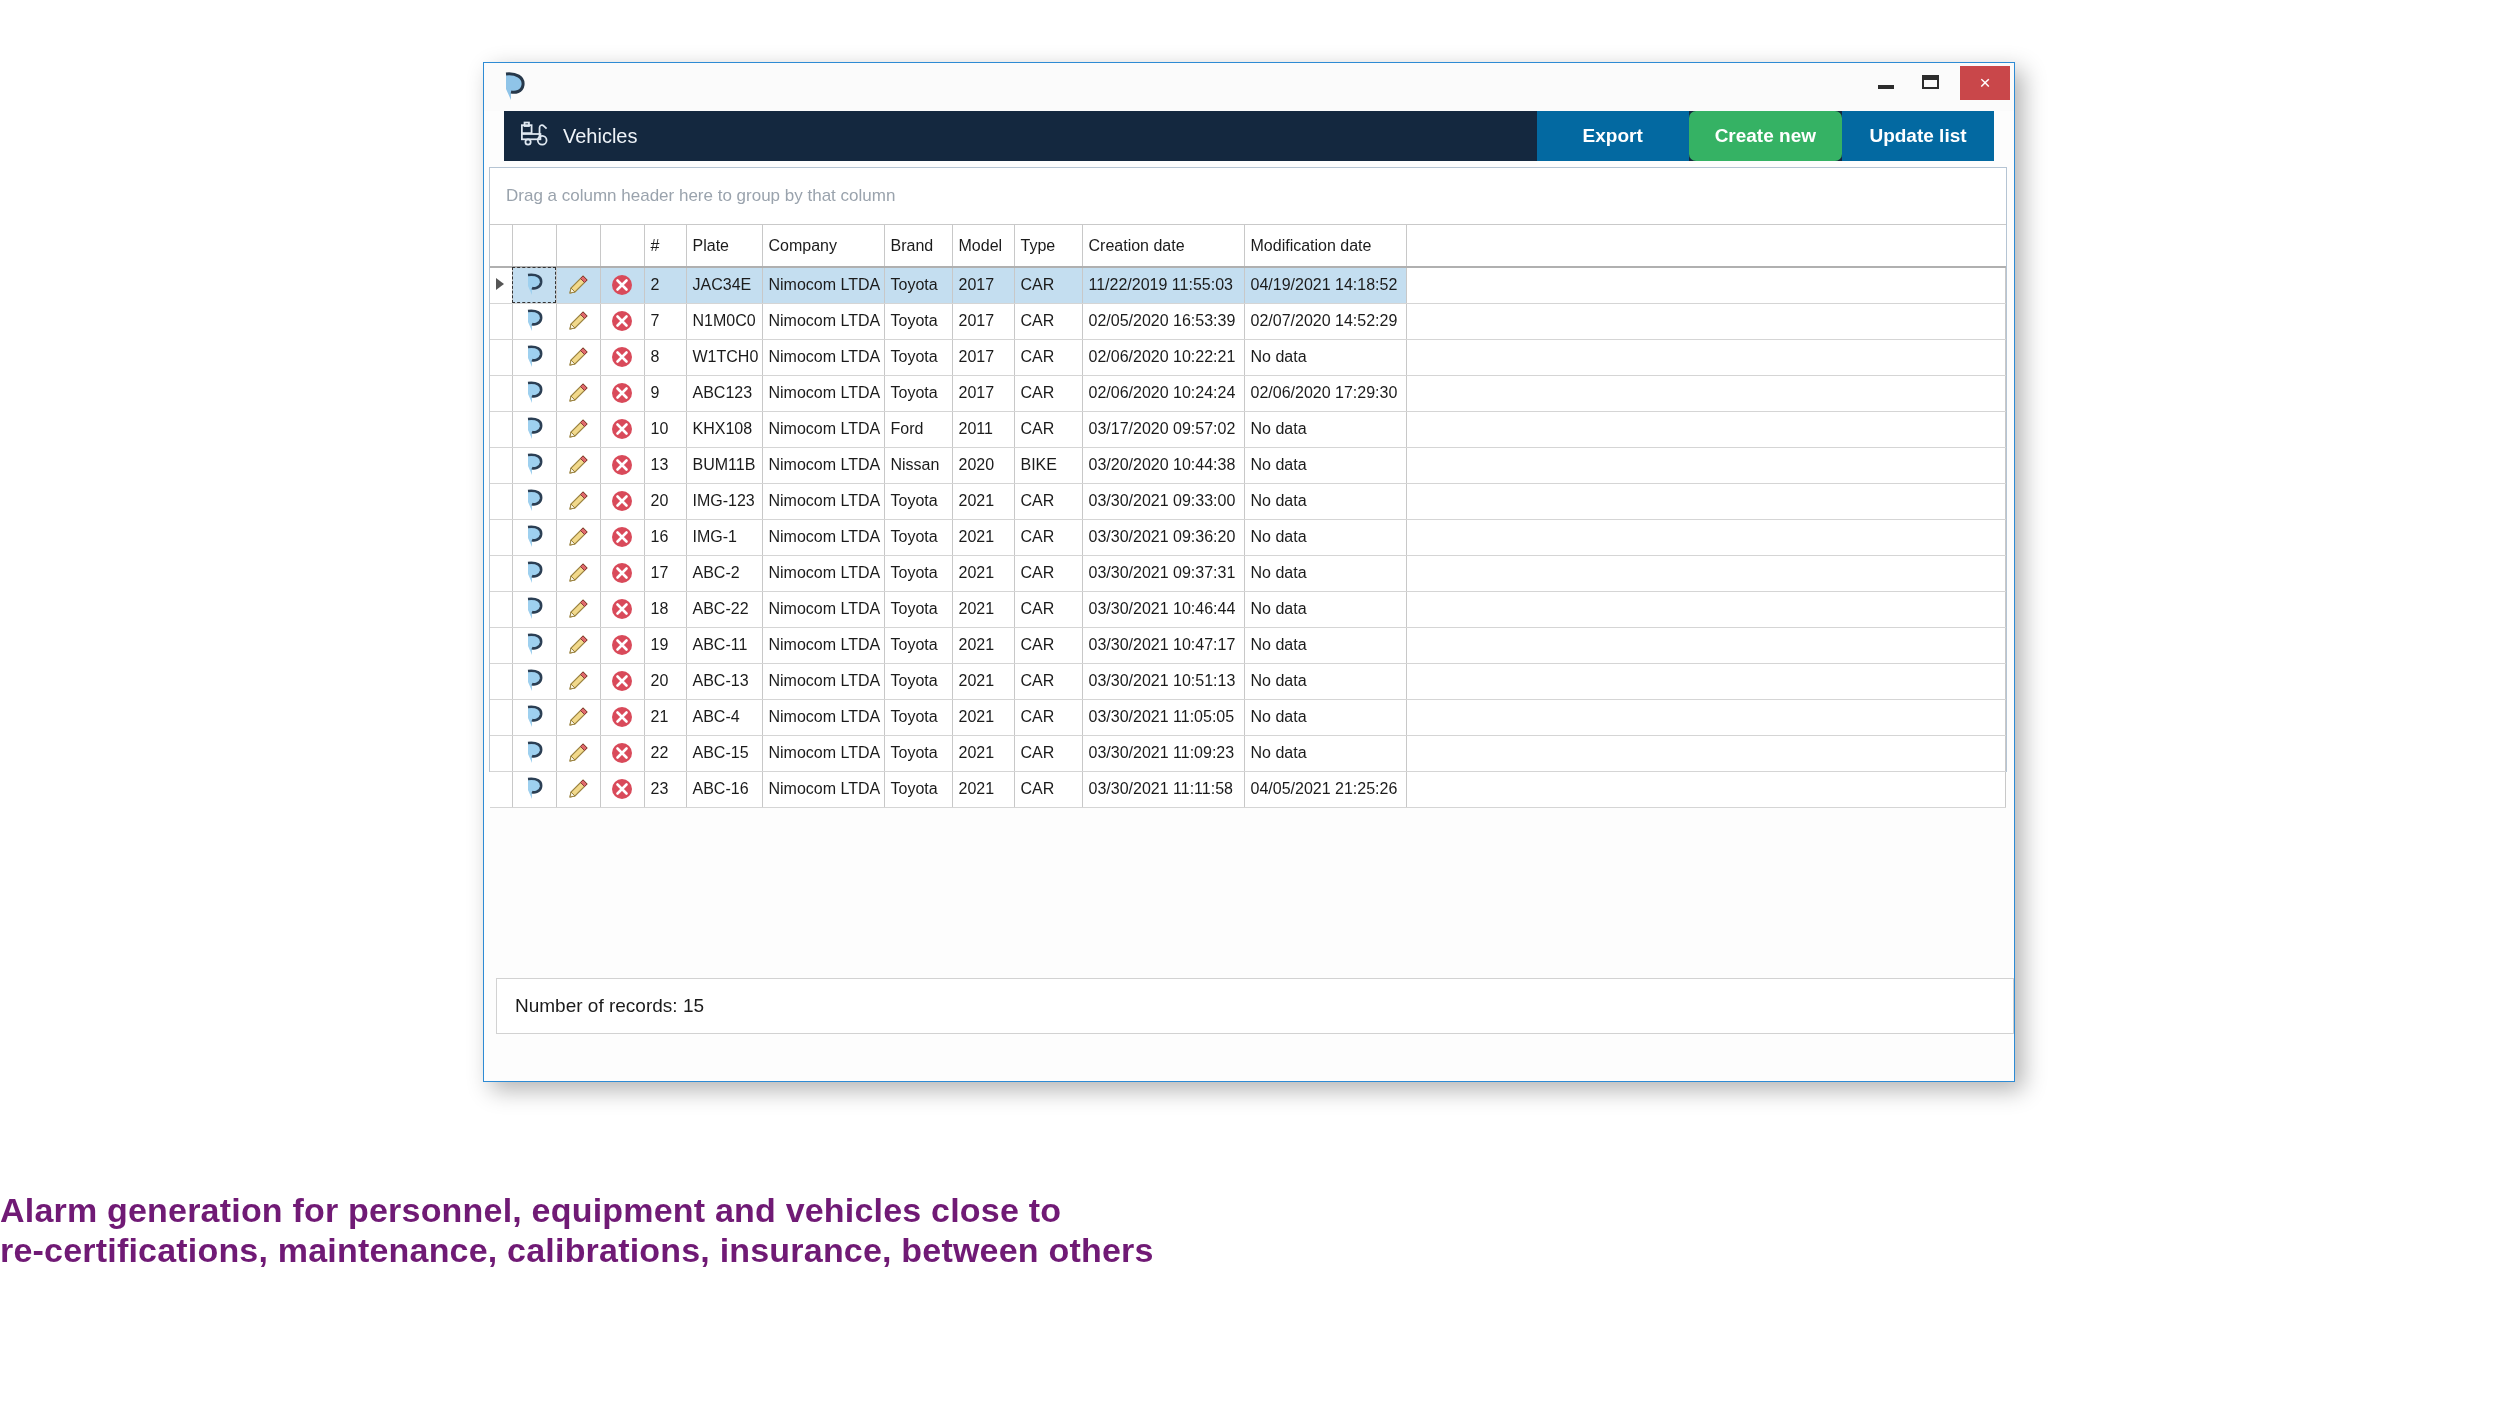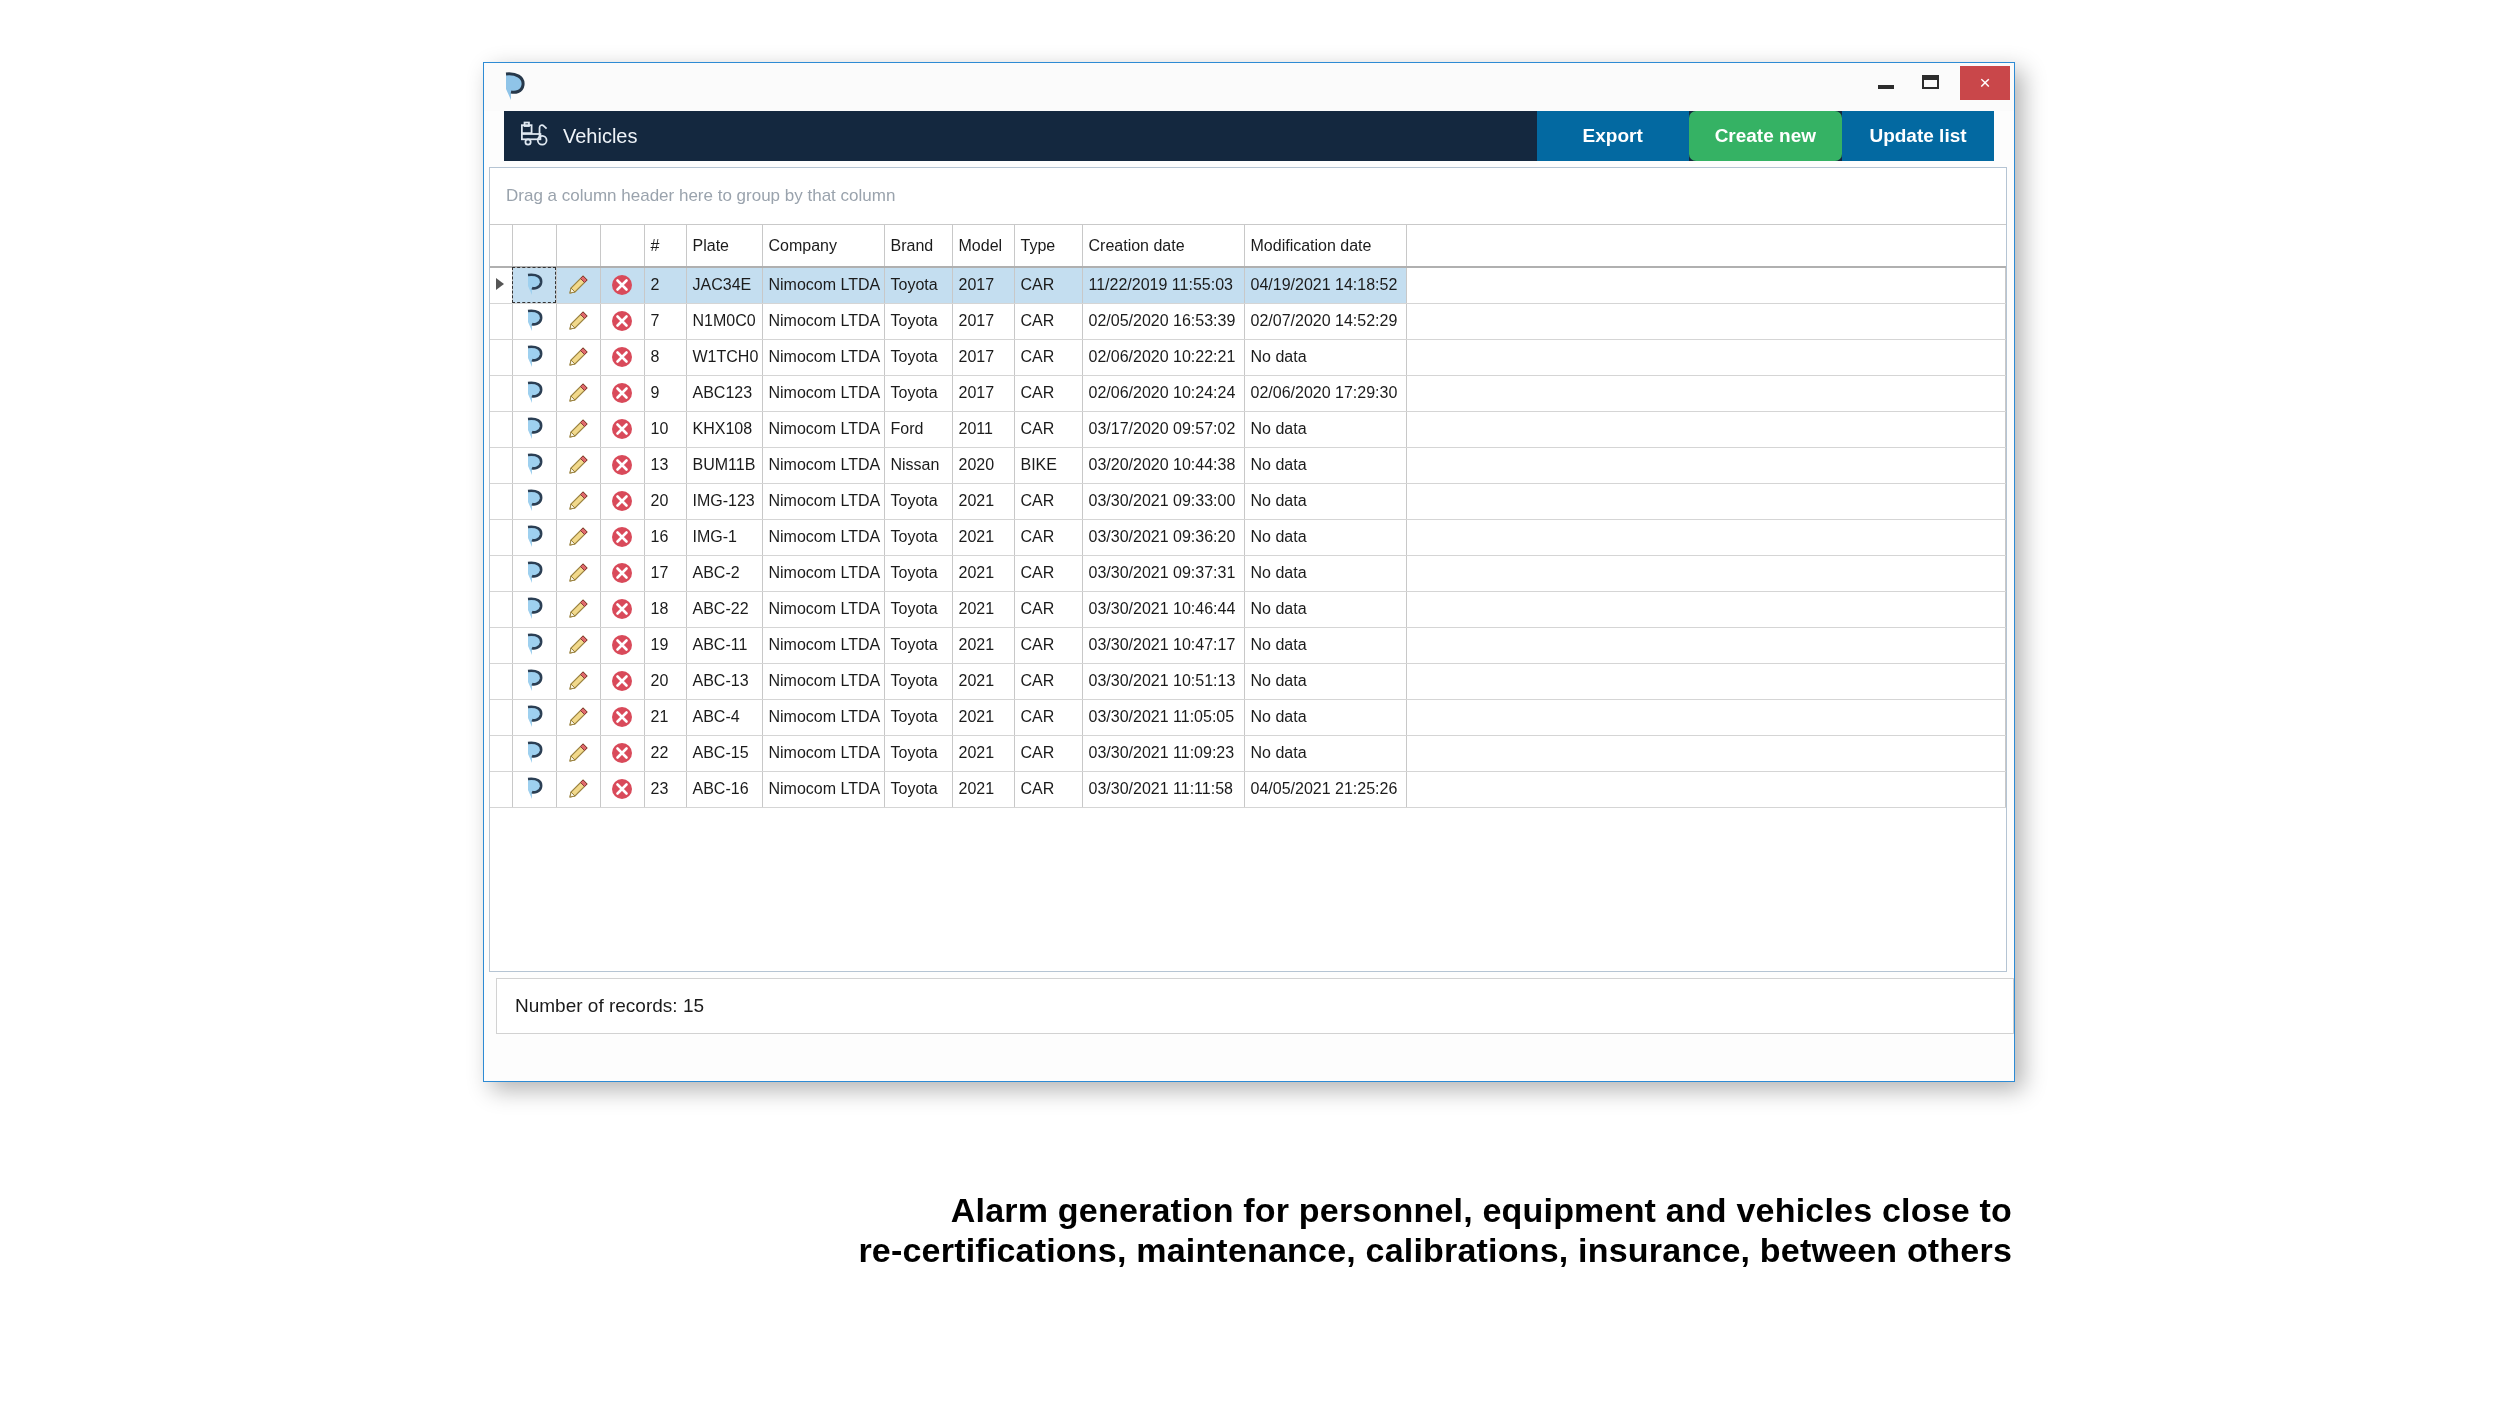--- a/index.html
+++ b/index.html
@@ -39,21 +39,21 @@
   .tb-buttons{display:flex;}
   .tb-btn{
     display:flex;align-items:center;justify-content:center;
     color:#ffffff;font-size:19px;font-weight:bold;
     background:#0369a1;padding:0 26px;min-width:100px;
   }
   .tb-btn.green{background:#35b264;border-radius:7px;}
 
   
   .grid-wrap{
-    position:absolute;left:5px;top:104px;width:1518px;height:805px;
+    position:absolute;left:5px;top:104px;width:1518px;height:605px;
     background:#ffffff;border:1px solid #b5c4d3;box-sizing:border-box;
   }
   .group-panel{
     height:56px;border-bottom:1px solid #c9c9c9;
     display:flex;align-items:center;padding-left:16px;
     color:#9aa3ad;font-size:17px;background:#fff;
   }
   table.grid{border-collapse:collapse;table-layout:fixed;width:1516px;}
   table.grid th,table.grid td{
     font-size:16px;color:#1b1b1b;font-weight:normal;
@@ -83,22 +83,22 @@
   
   .footer{
     position:absolute;left:12px;top:915px;width:1518px;height:56px;
     background:#ffffff;border:1px solid #d2d2d2;box-sizing:border-box;
     display:flex;align-items:center;padding-left:18px;
     font-size:19px;color:#1b1b1b;
   }
 
   
   .caption{
-    position:absolute;left:0;top:1190px;width:2012px;text-align:right;
-    color:#000000;font-size:34px;font-weight:bold;line-height:1.18;
+    position:absolute;left:0;top:1190px;width:2012px;text-align:left;
+    color:#701a75;font-size:34px;font-weight:bold;line-height:1.18;
     letter-spacing:.2px;
   }
 </style>
 </head>
 <body>
 
 <div class="app-window">
 
   <div class="titlebar">
     <div class="app-icon">

